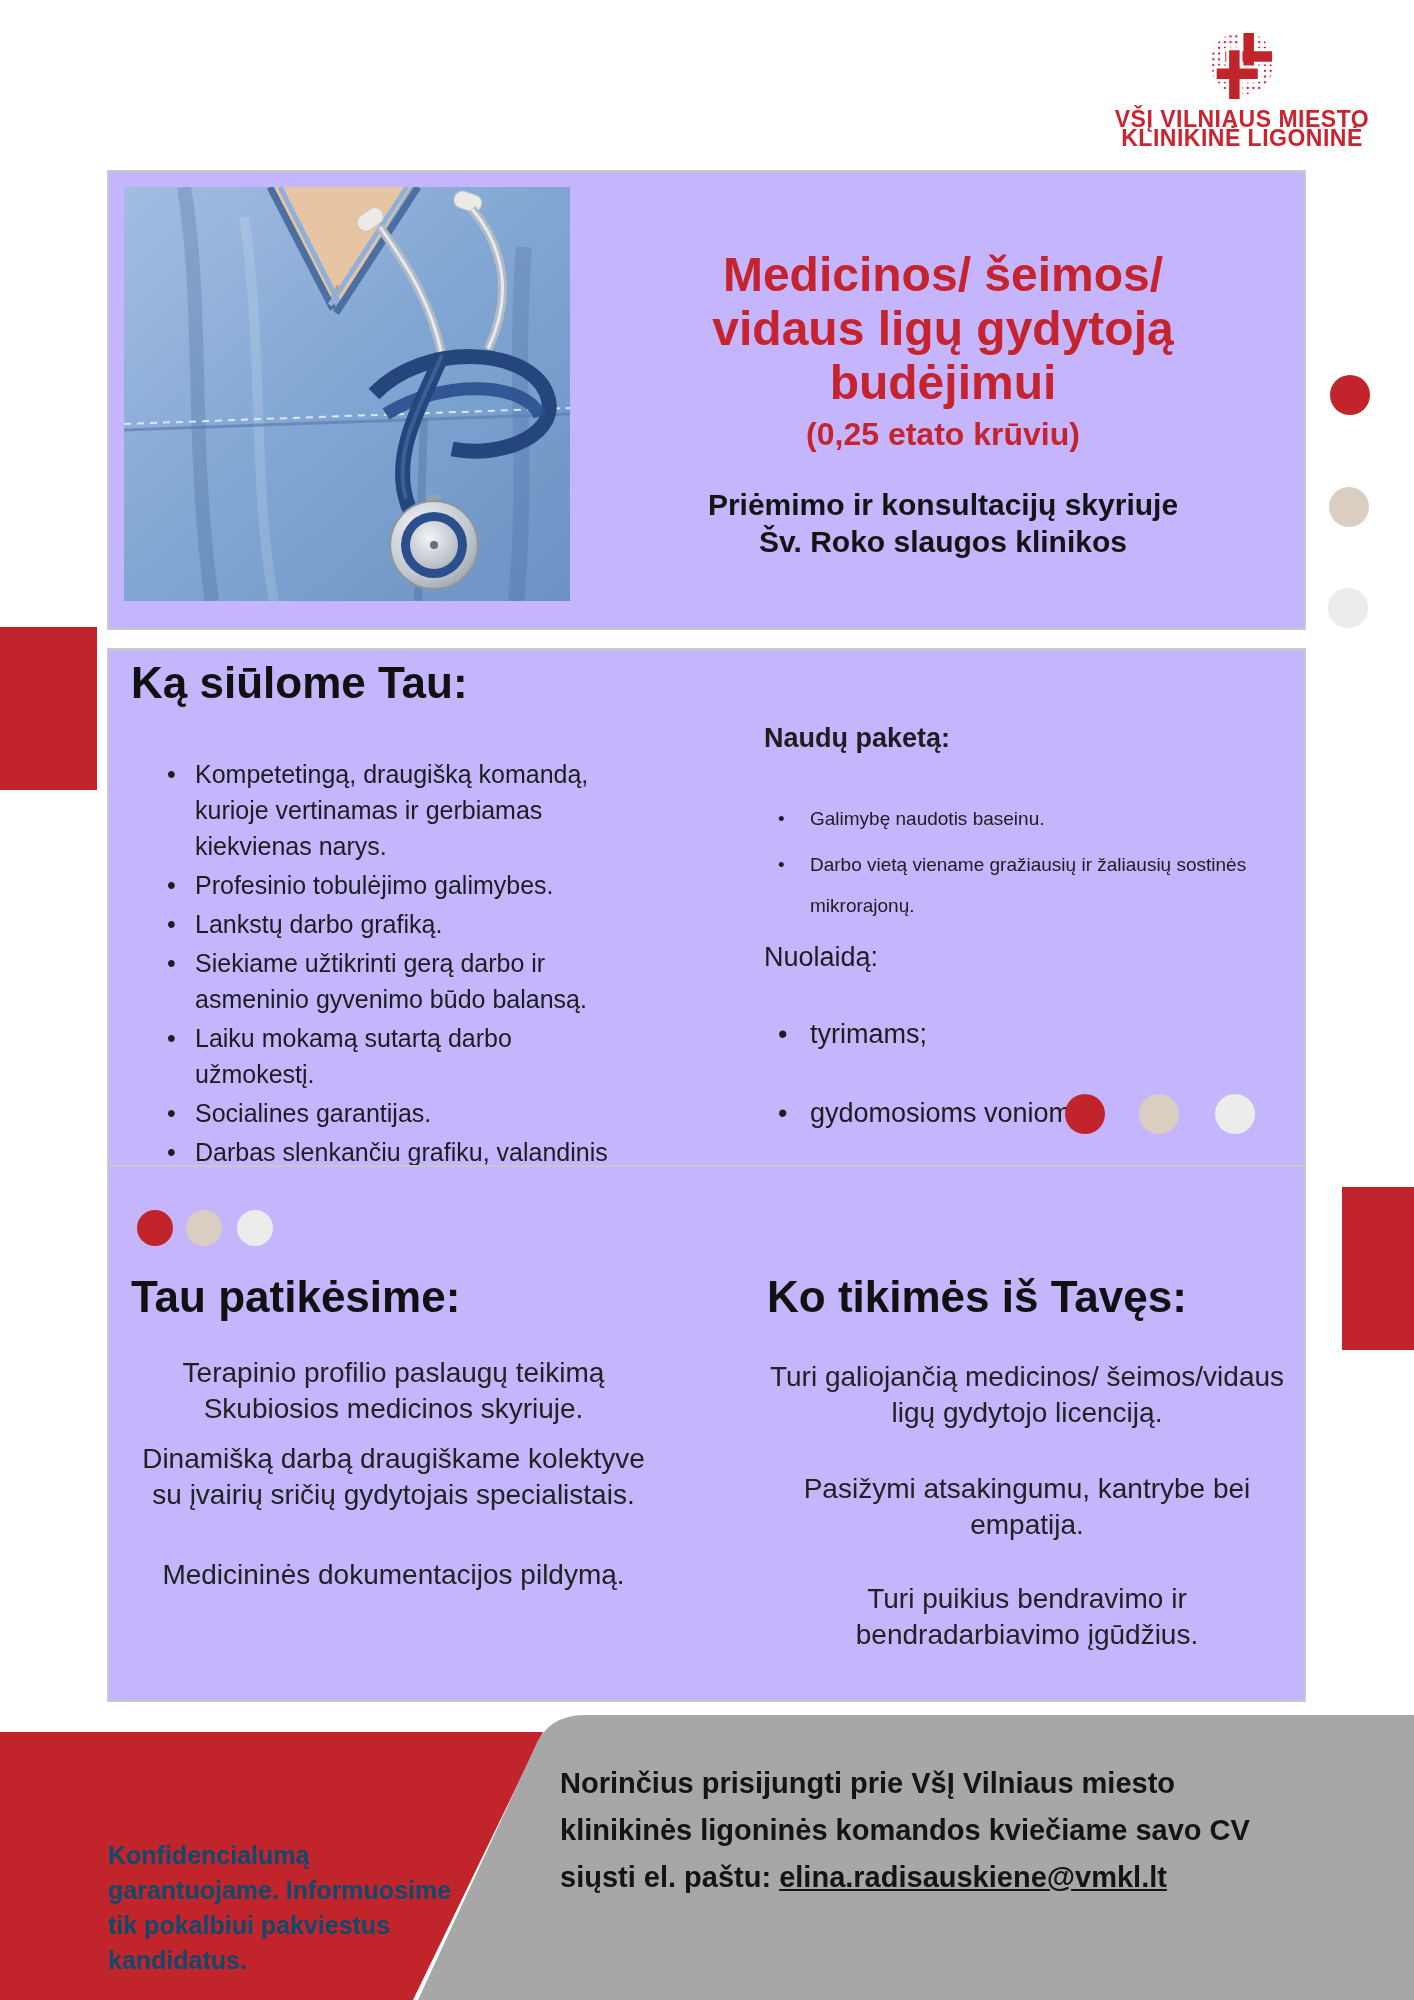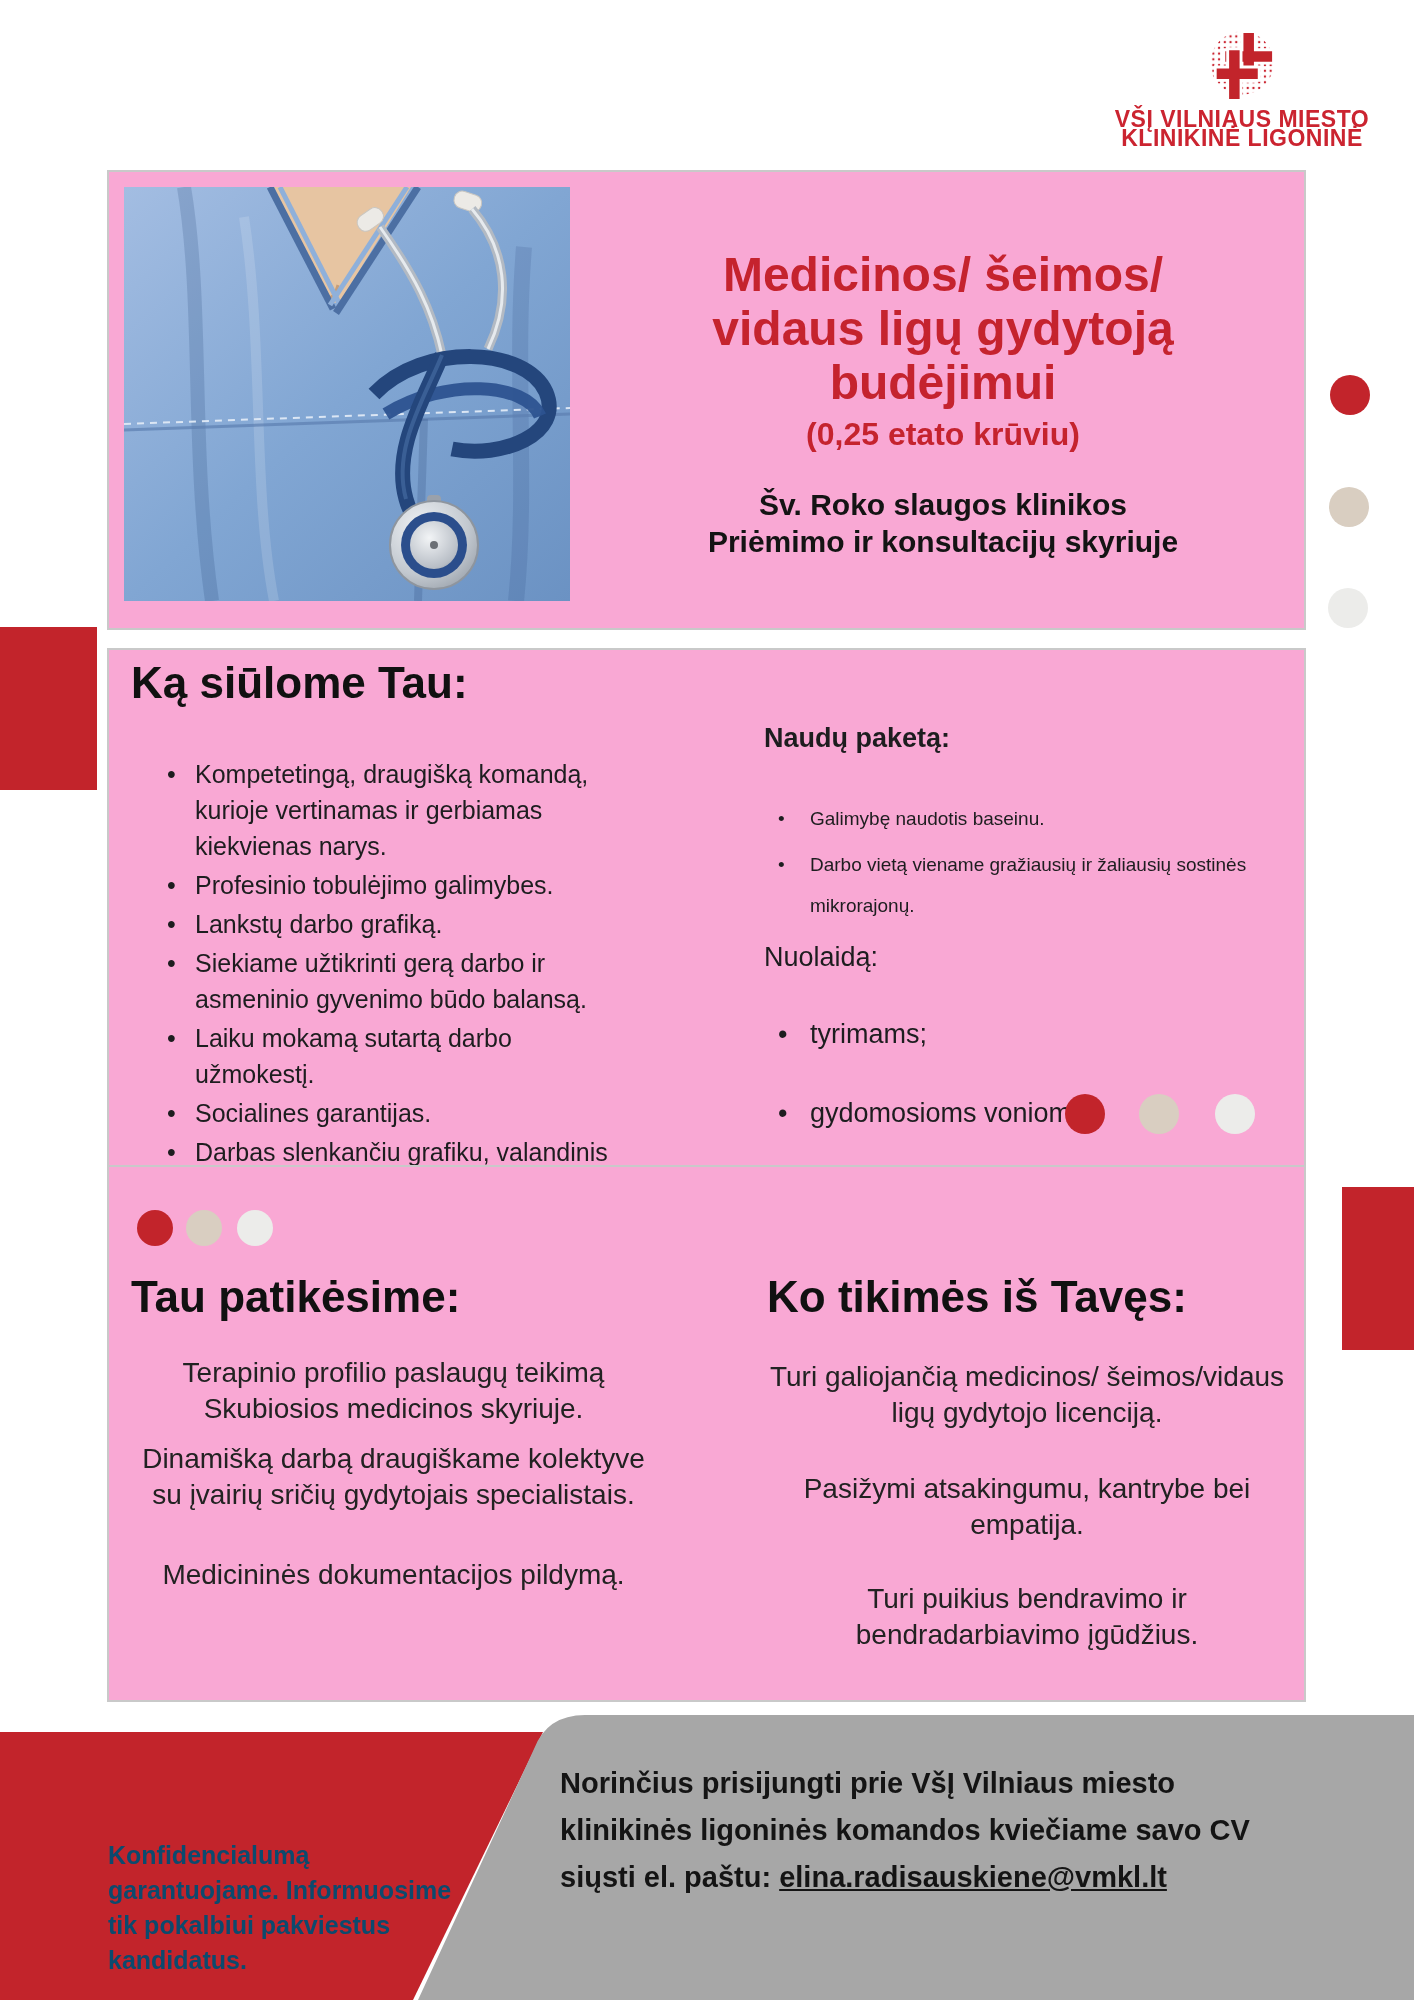--- a/index.html
+++ b/index.html
@@ -7,21 +7,21 @@
   .page {
     position:relative; width:1414px; height:2000px; background:#ffffff;
     overflow:hidden; margin:0 auto; color:#1d1d1f;
   }
   
   .logo { position:absolute; left:1092px; top:26px; width:300px; text-align:center; color:#cb2430; }
   .logo svg { width:86px; height:80px; display:block; margin:0 auto 4px auto; }
   .logo-line { font-size:23px; font-weight:bold; line-height:19px; letter-spacing:.5px; }
 
   
-  .card { position:absolute; background:#f9a8d4; border:2px solid #c9c9c9; }
+  .card { position:absolute; background:#c4b5fd; border:2px solid #c9c9c9; }
   #card-hero  { left:107px; top:170px;  width:1199px; height:460px; }
   #card-offer { left:107px; top:648px;  width:1199px; height:572px; }
   #card-trust { left:107px; top:1165px; width:1199px; height:537px; }
 
   
   .photo { position:absolute; left:15px; top:15px; width:446px; height:414px; overflow:hidden; }
   .photo svg { width:100%; height:100%; display:block; }
   .hero-text { position:absolute; left:478px; top:0; width:712px; height:100%; text-align:center; }
   .hero-title { margin-top:76px; font-size:48px; line-height:54px; font-weight:bold; color:#c5232e; }
   .workload   { margin-top:6px;  font-size:32px; line-height:36px; font-weight:bold; color:#c5232e; }
@@ -148,22 +148,22 @@
       </svg>
     </div>
     <div class="hero-text">
       <div class="hero-title">
         <div>Medicinos/ šeimos/</div>
         <div>vidaus ligų gydytoją</div>
         <div>budėjimui</div>
       </div>
       <div class="workload">(0,25 etato krūviu)</div>
       <div class="subtitle">
+        <div>Priėmimo ir konsultacijų skyriuje</div>
         <div>Šv. Roko slaugos klinikos</div>
-        <div>Priėmimo ir konsultacijų skyriuje</div>
       </div>
     </div>
   </div>
 
   <div class="dot dot-red" style="left:1330px; top:375px; width:40px; height:40px;"></div>
   <div class="dot dot-beige" style="left:1329px; top:487px; width:40px; height:40px;"></div>
   <div class="dot dot-gray" style="left:1328px; top:588px; width:40px; height:40px;"></div>
 
   <div class="accent" id="accent-left"></div>
 

